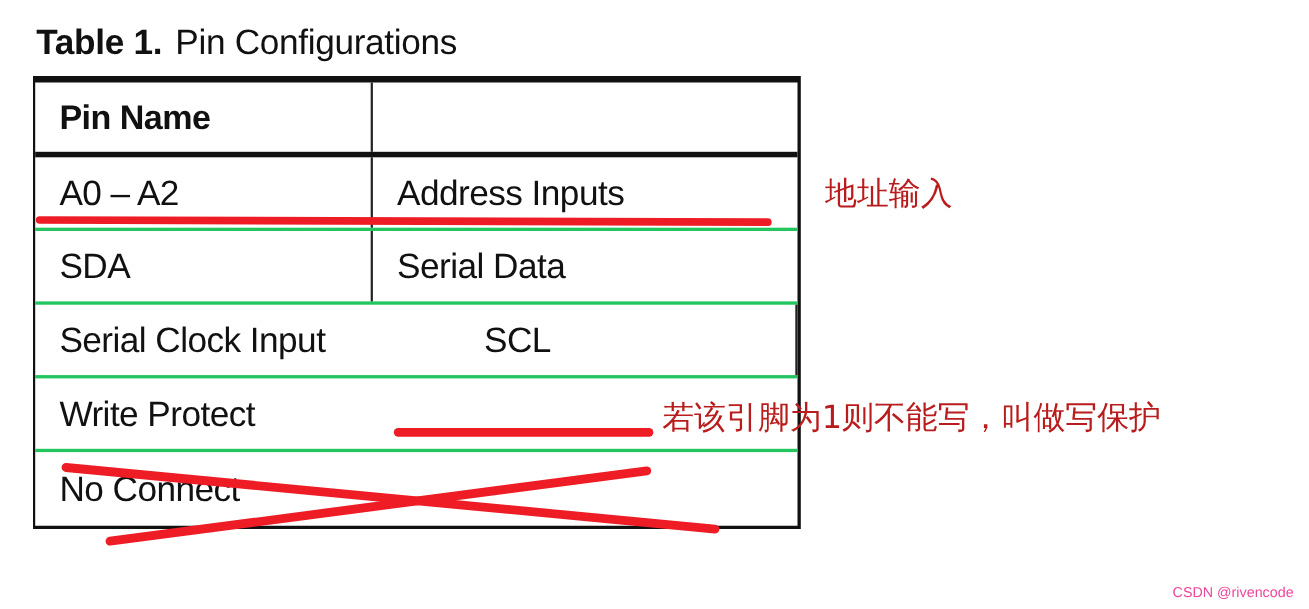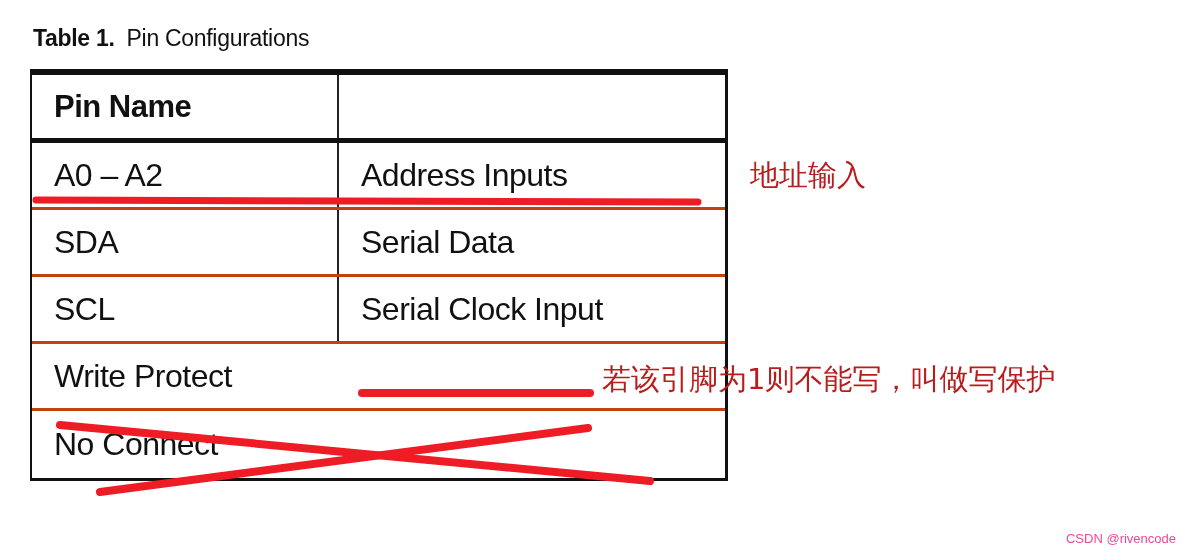--- a/index.html
+++ b/index.html
@@ -1,32 +1,32 @@
 <!DOCTYPE html>
 <html><head>
   <meta charset="utf-8">
   <style>
     html, body { margin: 0; padding: 0; }
     body {
       width: 1190px; height: 554px; background: #ffffff; position: relative; overflow: hidden;
       font-family: "Liberation Sans", sans-serif; color: #111111;
     }
     .title {
-      position: absolute; left: 33px; top: 16px; font-size: 23px; line-height: 44px;
+      position: absolute; left: 33px; top: 16px; font-size: 32px; line-height: 44px;
       white-space: nowrap; letter-spacing: -0.3px;
     }
     .title .num { font-weight: bold; }
     .title .gap { display: inline-block; width: 12px; }
     .table {
       position: absolute; left: 30px; top: 69px; width: 698px;
       border-left: 2px solid #111; border-right: 3px solid #111;
       border-top: 6px solid #111; border-bottom: 3px solid #111;
       box-sizing: border-box;
     }
-    .row { display: flex; height: 67px; border-bottom: 3px solid #c2410c; box-sizing: border-box; }
+    .row { display: flex; height: 67px; border-bottom: 3px solid #22c55e; box-sizing: border-box; }
     .row.header { height: 68px; border-bottom: 5px solid #111; gap: 48px; }
     .row:last-child { border-bottom: none; }
     .cell {
       display: flex; align-items: center; padding-left: 22px; font-size: 32px;
       box-sizing: border-box; letter-spacing: -0.5px;
     }
     .cell.c1 { width: 307px; border-right: 2px solid #222; }
     .cell.c2 { flex: 1; }
     .row.header .cell { font-weight: bold; font-size: 31px; }
     .annot {
@@ -52,22 +52,22 @@
   </div>
   <div class="row">
     <div class="cell c1">A0 – A2</div>
     <div class="cell c2">Address Inputs</div>
   </div>
   <div class="row">
     <div class="cell c1">SDA</div>
     <div class="cell c2">Serial Data</div>
   </div>
   <div class="row">
+    <div class="cell c2">Serial Clock Input</div>
     <div class="cell c1">SCL</div>
-    <div class="cell c2">Serial Clock Input</div>
   </div>
   <div class="row">
     <div class="cell c2">Write Protect</div>
   </div>
   <div class="row">
     <div class="cell c2">No Connect</div>
   </div>
 </div>
 
 <svg class="marks" viewBox="0 0 1190 554">

